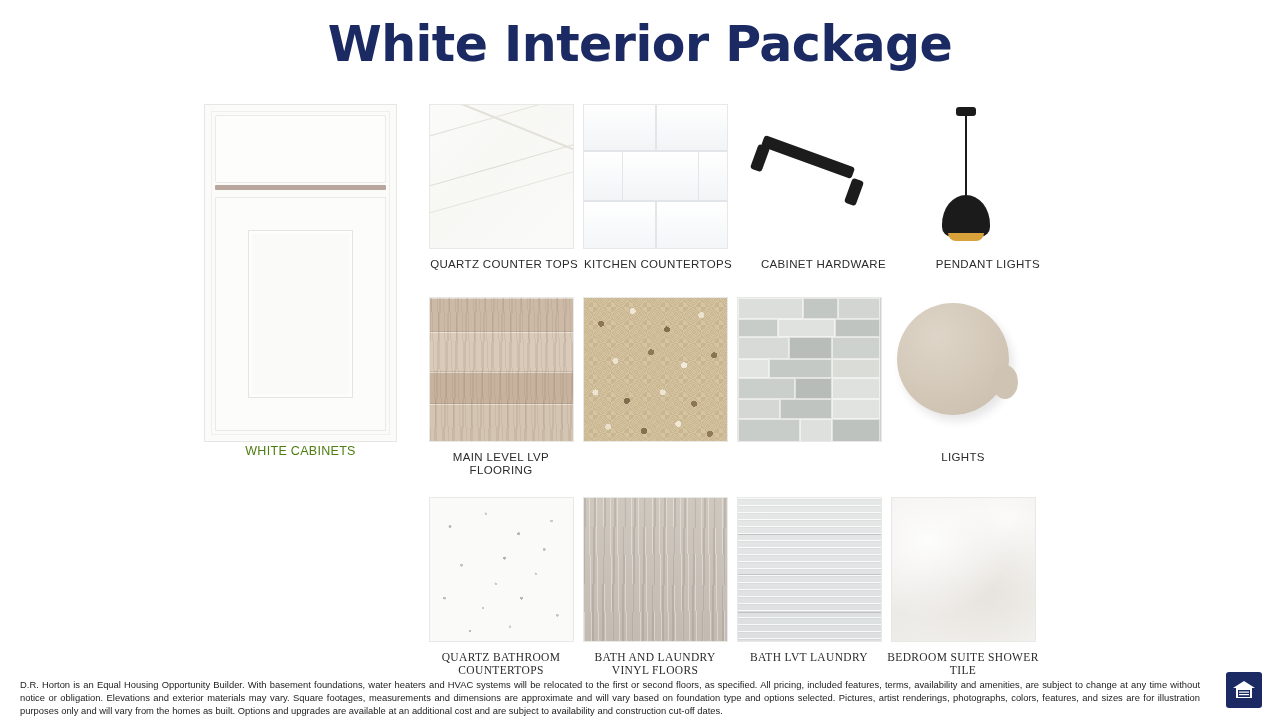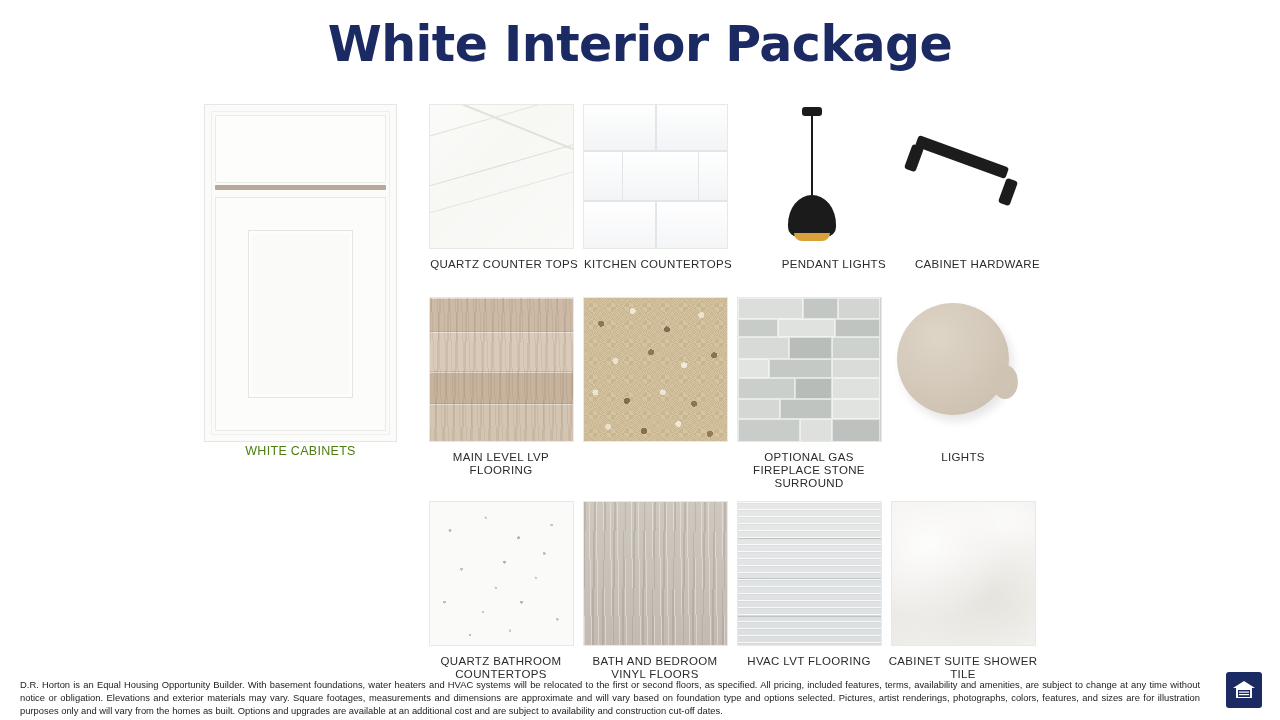--- a/index.html
+++ b/index.html
@@ -114,21 +114,21 @@
   .cap {
     margin-top: 9px;
     font-size: 11.5px;
     color: #2b2b2b;
     letter-spacing: 0.35px;
     line-height: 13px;
     min-height: 26px;
   }
   .row-1 .cap { margin-top: 9px; text-align: right; }
   .row-2 { margin-top: 13px; justify-content: center; }
-  .row-3 { margin-top: 11px; }
+  .row-3 { margin-top: 20px; font-family: Liberation Serif, serif; }
 
   
   .sw-quartz-counter {
     background: linear-gradient(135deg,#fbfbf9 0%,#f7f7f4 40%,#fafaf8 100%);
   }
   .sw-quartz-counter::before {
     content:"";
     position:absolute; left:-20%; top:10%; width:140%; height:2px;
     background:#e3e0d8;
     transform: rotate(22deg);
@@ -389,35 +389,35 @@
         <div class="tile" style="left:-40px;top:46px;width:80px;height:50px;"></div>
         <div class="tile" style="left:38px;top:46px;width:78px;height:50px;"></div>
         <div class="tile" style="left:114px;top:46px;width:80px;height:50px;"></div>
         <div class="tile" style="left:-6px;top:96px;width:78px;height:54px;"></div>
         <div class="tile" style="left:72px;top:96px;width:80px;height:54px;"></div>
       </div>
       <div class="cap">KITCHEN COUNTERTOPS</div>
     </div>
 
     <div class="cell">
+      <div class="swatch sw-hardware">
+        <div class="bar-post-l"></div>
+        <div class="bar-pull"></div>
+        <div class="bar-post-r"></div>
+      </div>
+      <div class="cap">CABINET HARDWARE</div>
+    </div>
+
+    <div class="cell">
       <div class="swatch sw-pendant">
         <div class="pend-canopy"></div>
         <div class="pend-cord"></div>
         <div class="pend-shade"></div>
       </div>
       <div class="cap">PENDANT LIGHTS</div>
-    </div>
-
-    <div class="cell">
-      <div class="swatch sw-hardware">
-        <div class="bar-post-l"></div>
-        <div class="bar-pull"></div>
-        <div class="bar-post-r"></div>
-      </div>
-      <div class="cap">CABINET HARDWARE</div>
     </div>
 
   </div>
 
   <div class="row row-2">
 
     <div class="cell">
       <div class="swatch sw-lvp">
         <div class="plank" style="top:0;height:34px;background:#cdbaa6;"></div>
         <div class="plank" style="top:34px;height:40px;background:#d9cab9;"></div>
@@ -465,21 +465,20 @@
           <div class="stone-pc" style="width:30%;background:#d4d7d3;"></div>
           <div class="stone-pc" style="width:36%;background:#c0c4c0;"></div>
           <div class="stone-pc" style="width:34%;background:#e1e3e0;"></div>
         </div>
         <div class="stone-row" style="top:121px;height:24px;">
           <div class="stone-pc" style="width:44%;background:#c9cdc9;"></div>
           <div class="stone-pc" style="width:22%;background:#dde0dc;"></div>
           <div class="stone-pc" style="width:34%;background:#bdc2be;"></div>
         </div>
       </div>
-      <div class="cap">OPTIONAL GAS FIREPLACE STONE SURROUND</div>
     </div>
 
     <div class="cell">
       <div class="sw-paint-wrap">
         <div class="paint-blob"></div>
       </div>
       <div class="cap">LIGHTS</div>
     </div>
 
   </div>
@@ -490,38 +489,38 @@
       <div class="swatch sw-bathcounter">
         <div class="speck"></div>
       </div>
       <div class="cap">QUARTZ BATHROOM COUNTERTOPS</div>
     </div>
 
     <div class="cell">
       <div class="swatch sw-bathvinyl">
         <div class="grain-grey"></div>
       </div>
-      <div class="cap">BATH AND BEDROOM VINYL FLOORS</div>
+      <div class="cap">BATH AND LAUNDRY VINYL FLOORS</div>
     </div>
 
     <div class="cell">
       <div class="swatch sw-bathlvt">
         <div class="lvt-lines"></div>
         <div class="lvt-seam" style="top:36px;"></div>
         <div class="lvt-seam" style="top:76px;"></div>
         <div class="lvt-seam" style="top:114px;"></div>
       </div>
-      <div class="cap">HVAC LVT FLOORING</div>
+      <div class="cap">BATH LVT LAUNDRY</div>
     </div>
 
     <div class="cell">
       <div class="swatch sw-showertile">
         <div class="tile-cloud"></div>
       </div>
-      <div class="cap">CABINET SUITE SHOWER TILE</div>
+      <div class="cap">BEDROOM SUITE SHOWER TILE</div>
     </div>
 
   </div>
 
 </div>
 
 <div class="footer">D.R. Horton is an Equal Housing Opportunity Builder. With basement foundations, water heaters and HVAC systems will be relocated to the first or second floors, as specified. All pricing, included features, terms, availability and amenities, are subject to change at any time without notice or obligation. Elevations and exterior materials may vary. Square footages, measurements and dimensions are approximate and will vary based on foundation type and options selected. Pictures, artist renderings, photographs, colors, features, and sizes are for illustration purposes only and will vary from the homes as built. Options and upgrades are available at an additional cost and are subject to availability and construction cut-off dates.</div>
 
 <div class="eho">
   <svg width="28" height="28" viewBox="0 0 28 28" aria-hidden="true">

